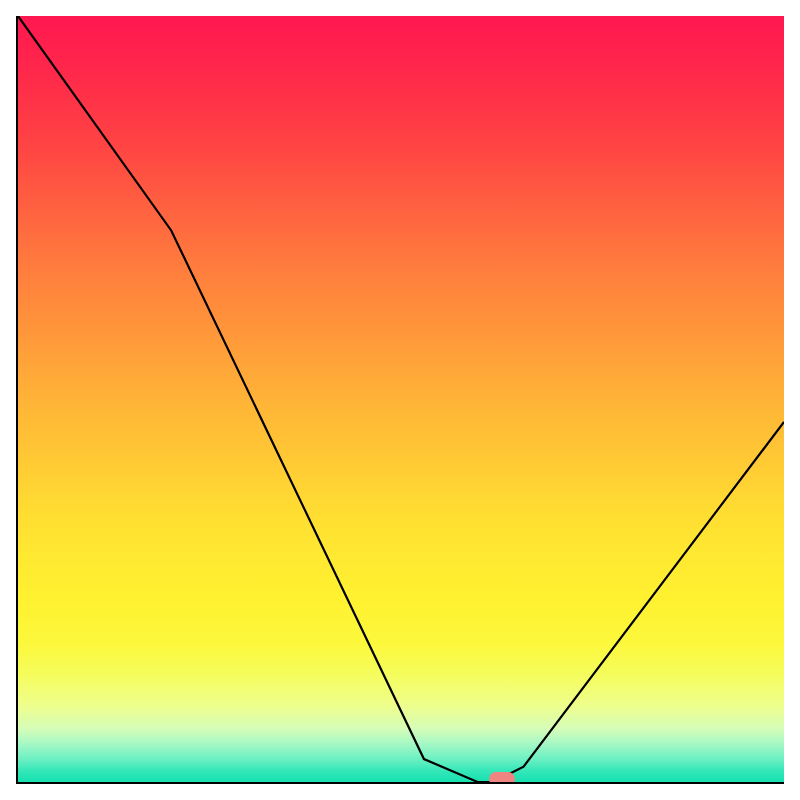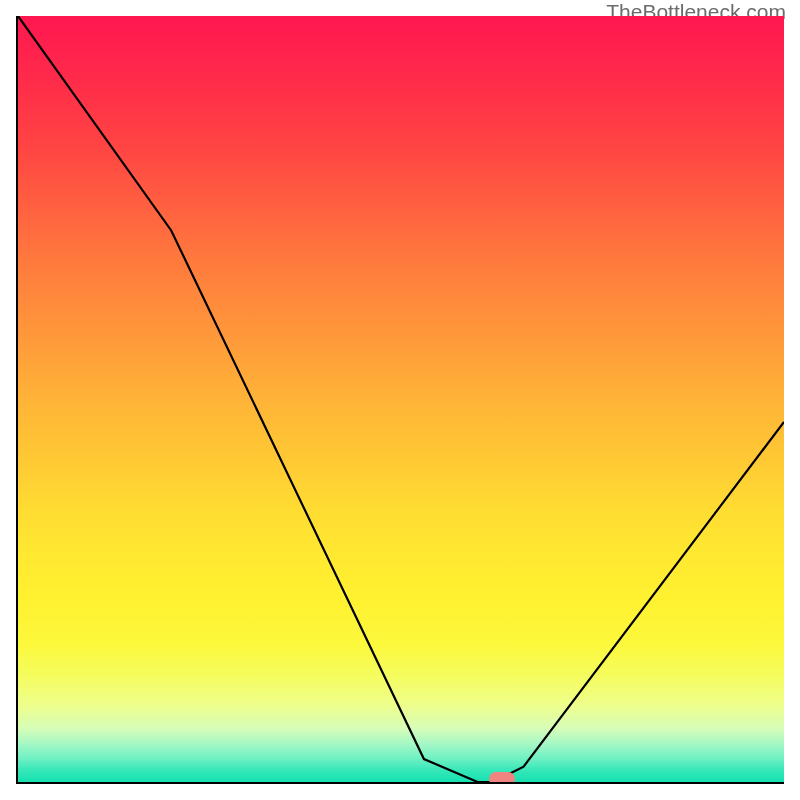--- a/index.html
+++ b/index.html
@@ -75,21 +75,20 @@
   svg.curve path {
     stroke: #000;
     stroke-width: 2.2;
     fill: none;
   }
 </style>
 </head>
 <body>
 
 <div class="chart-container">
-  <div class="watermark">TheBottleneck.com</div>
 
   <div class="plot-area">
     <svg class="curve" viewBox="0 0 768 768" preserveAspectRatio="none">
       <path d="M0.0 0.0 L153.6 215.0 L407.0 745.0 L460.8 768.0 L476.2 768.0 L506.9 752.6 L768.0 407.0"></path>
     </svg>
     <div class="marker" style="left:483.8px; top:763.4px; background:#ef8481;"></div>
   </div>
 </div>
 
 </body></html>

